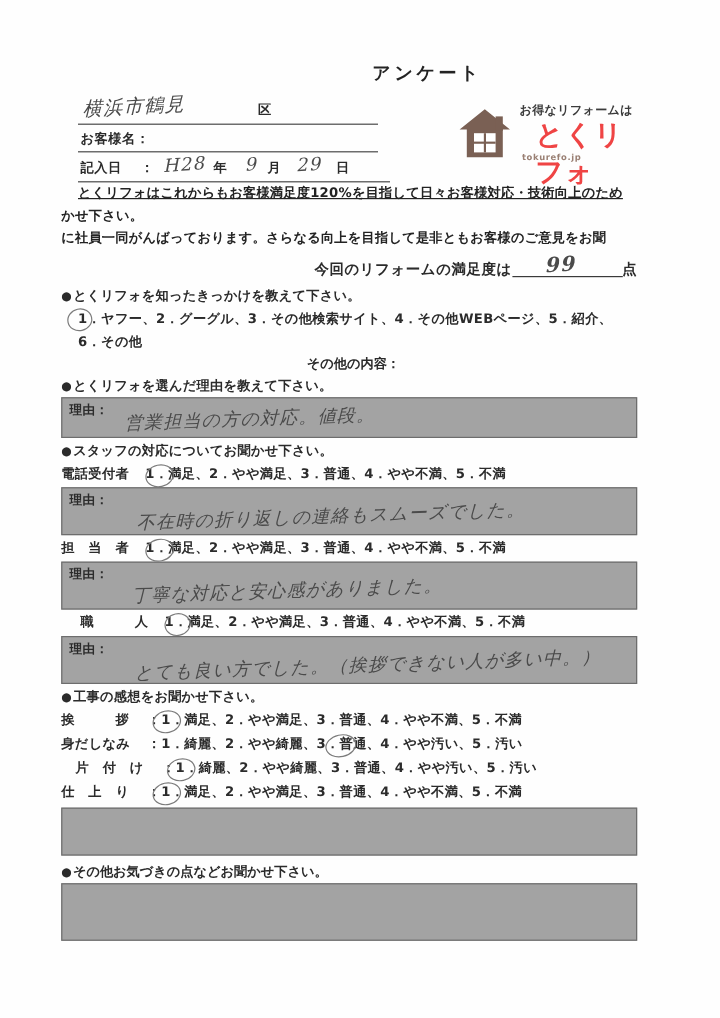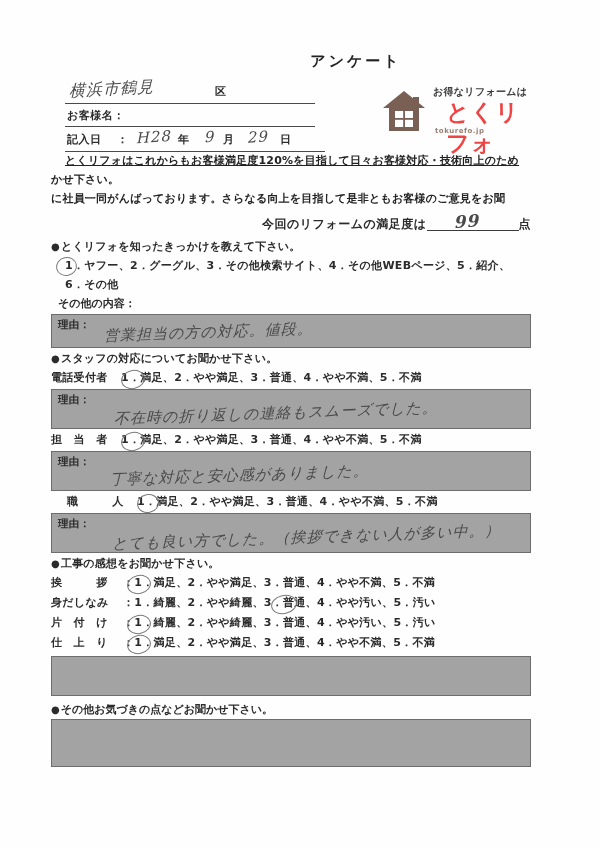--- a/index.html
+++ b/index.html
@@ -106,21 +106,21 @@
     transform:skewY(-4deg);
   }
   .q{
     font-size:11px;font-weight:bold;letter-spacing:.2px;margin:3px 0 2px 0;
   }
   .q::before{content:"\25CF";margin-right:1px;font-size:10px;}
   .opts{
     font-size:11px;font-weight:bold;letter-spacing:.3px;line-height:19px;
     margin-left:14px;position:relative;
   }
-  .plainline{font-size:11px;font-weight:bold;margin:2px 0 3px 7px;}
+  .plainline{font-size:11px;font-weight:bold;margin:2px 0 3px 7px;text-align:center;}
 
   
   .circ{
     position:absolute;
     border:1.3px solid #7b7b7b;
     border-radius:50%;
     transform:rotate(-12deg);
     pointer-events:none;
   }
 
@@ -212,20 +212,21 @@
     </div>
 
     <div class="q">とくリフォを知ったきっかけを教えて下さい。</div>
     <div class="opts">
       <div class="circ" style="left:-9px;top:1px;width:19px;height:17px;"></div>
       <div>1．ヤフー、2．グーグル、3．その他検索サイト、4．その他WEBページ、5．紹介、</div>
       <div>6．その他</div>
     </div>
     <div class="plainline">その他の内容：</div>
 
+    <div class="q">とくリフォを選んだ理由を教えて下さい。</div>
     <div class="box reasonbox">
       <span class="rlbl">理由：</span>
       <span class="hand htext" style="left:52px;top:8px;">営業担当の方の対応。値段。</span>
     </div>
 
     <div class="q">スタッフの対応についてお聞かせ下さい。</div>
 
     <div class="rrow" style="margin-left:0px;">
       <div class="circ" style="left:70px;top:2px;width:22px;height:17px;"></div>
       <span class="nm" style="width:70px;letter-spacing:.3px;">電話受付者</span><span>1．満足、2．やや満足、3．普通、4．やや不満、5．不満</span>
@@ -258,21 +259,21 @@
     <div class="rrow" style="margin-left:0px;">
       <div class="circ" style="left:76px;top:2px;width:22px;height:17px;"></div>
       <span class="nm" style="width:72px;">挨　　　拶</span><span>：</span><span>1．満足、2．やや満足、3．普通、4．やや不満、5．不満</span>
     </div>
 
     <div class="rrow" style="margin-left:0px;">
       <div class="circ" style="left:220px;top:2px;width:24px;height:17px;"></div>
       <span class="nm" style="width:72px;">身だしなみ</span><span>：</span><span>1．綺麗、2．やや綺麗、3．普通、4．やや汚い、5．汚い</span>
     </div>
 
-    <div class="rrow" style="margin-left:0px;">
+    <div class="rrow" style="margin-left:12px;">
       <div class="circ" style="left:76px;top:2px;width:22px;height:17px;"></div>
       <span class="nm" style="width:72px;">片　付　け</span><span>：</span><span>1．綺麗、2．やや綺麗、3．普通、4．やや汚い、5．汚い</span>
     </div>
 
     <div class="rrow" style="margin-left:0px;">
       <div class="circ" style="left:76px;top:2px;width:22px;height:17px;"></div>
       <span class="nm" style="width:72px;">仕　上　り</span><span>：</span><span>1．満足、2．やや満足、3．普通、4．やや不満、5．不満</span>
     </div>
 
     <div class="box bigbox">

